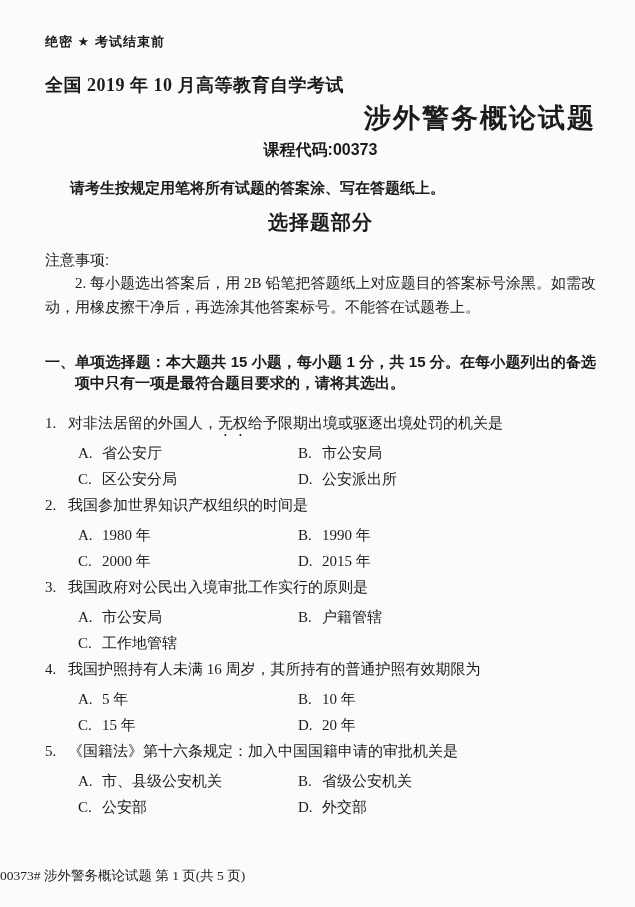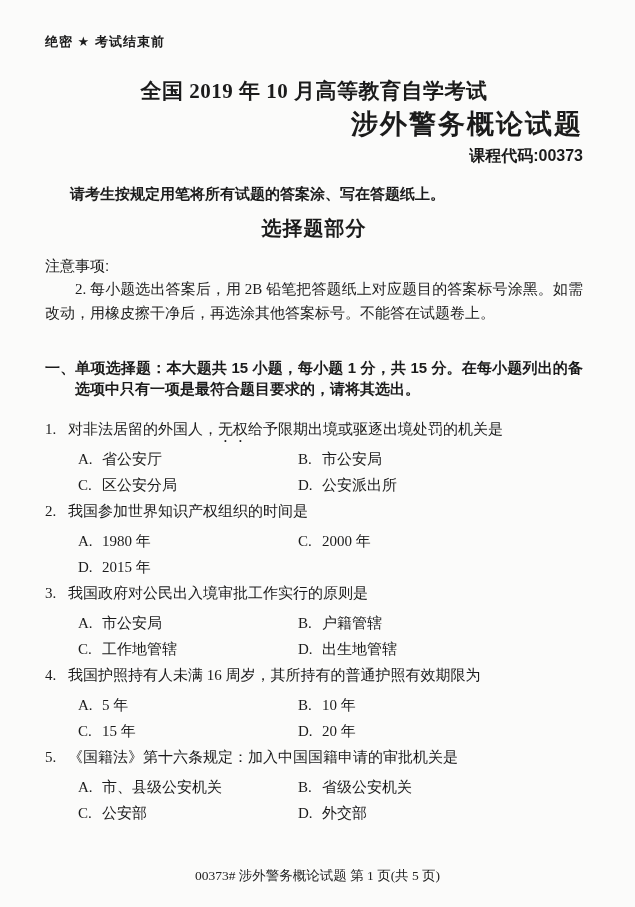--- a/index.html
+++ b/index.html
@@ -4,51 +4,51 @@
 <style>
   html, body { margin: 0; padding: 0; background: #e8e8e8; }
   .page {
     position: relative;
     width: 635px;
     height: 907px;
     margin: 0 auto;
     background: #fbfbfa;
     color: #1b1b1b;
     box-sizing: border-box;
-    padding: 34px 52px 0 45px;
+    padding: 34px 39px 0 45px;
     overflow: hidden;
     font-family: "Liberation Serif", "DejaVu Serif", serif;
   }
   .classification {
     font-family: "Liberation Sans", "DejaVu Sans", sans-serif;
     font-weight: 700;
     font-size: 13px;
     line-height: 16px;
     letter-spacing: 1px;
   }
   .session-title {
-    margin-top: 27px;
-    text-align: center;
-    font-size: 21px;
+    margin-top: 21px;
+    text-align: left;
+    font-size: 18px;
     font-weight: 600;
     line-height: 28px;
     letter-spacing: 0.5px;
   }
   .subject-title {
     margin-top: 2px;
     text-align: right;
     font-family: "Liberation Sans", "DejaVu Sans", sans-serif;
     font-weight: 800;
     font-size: 27px;
     line-height: 34px;
     letter-spacing: 2px;
   }
   .course-code {
     margin-top: 4px;
-    text-align: right;
+    text-align: center;
     font-family: "Liberation Sans", "DejaVu Sans", sans-serif;
     font-weight: 700;
     font-size: 16px;
     line-height: 22px;
   }
   .instruction {
     margin-top: 16px;
     font-family: "Liberation Sans", "DejaVu Sans", sans-serif;
     font-weight: 700;
     font-size: 15px;
@@ -103,21 +103,20 @@
     display: grid;
     grid-template-columns: 220px 1fr;
     margin-left: 33px;
   }
   .opt-label { display: inline-block; min-width: 24px; }
   .page-footer {
     position: absolute;
     top: 866px;
     left: 0;
     width: 100%;
-    text-align: center;
     font-size: 13.5px;
     line-height: 20px;
     color: #222;
   }
 </style>
 </head>
 <body>
 
 <div class="page">
 
@@ -151,35 +150,35 @@
       </div>
     </div>
 
     <div class="question">
       <div class="q-line">
         <span class="q-num">2.</span>
         <span class="q-text"><span>我国参加世界知识产权组织的时间是</span><span class="emph"></span><span></span></span>
       </div>
       <div class="q-options">
         <div class="opt"><span class="opt-label">A.</span><span class="opt-text">1980 年</span></div>
+        <div class="opt"><span class="opt-label">B.</span><span class="opt-text">1990 年</span></div>
         <div class="opt"><span class="opt-label">C.</span><span class="opt-text">2000 年</span></div>
         <div class="opt"><span class="opt-label">D.</span><span class="opt-text">2015 年</span></div>
       </div>
     </div>
 
     <div class="question">
       <div class="q-line">
         <span class="q-num">3.</span>
         <span class="q-text"><span>我国政府对公民出入境审批工作实行的原则是</span><span class="emph"></span><span></span></span>
       </div>
       <div class="q-options">
         <div class="opt"><span class="opt-label">A.</span><span class="opt-text">市公安局</span></div>
         <div class="opt"><span class="opt-label">B.</span><span class="opt-text">户籍管辖</span></div>
         <div class="opt"><span class="opt-label">C.</span><span class="opt-text">工作地管辖</span></div>
-        <div class="opt"><span class="opt-label">D.</span><span class="opt-text">出生地管辖</span></div>
       </div>
     </div>
 
     <div class="question">
       <div class="q-line">
         <span class="q-num">4.</span>
         <span class="q-text"><span>我国护照持有人未满 16 周岁，其所持有的普通护照有效期限为</span><span class="emph"></span><span></span></span>
       </div>
       <div class="q-options">
         <div class="opt"><span class="opt-label">A.</span><span class="opt-text">5 年</span></div>

